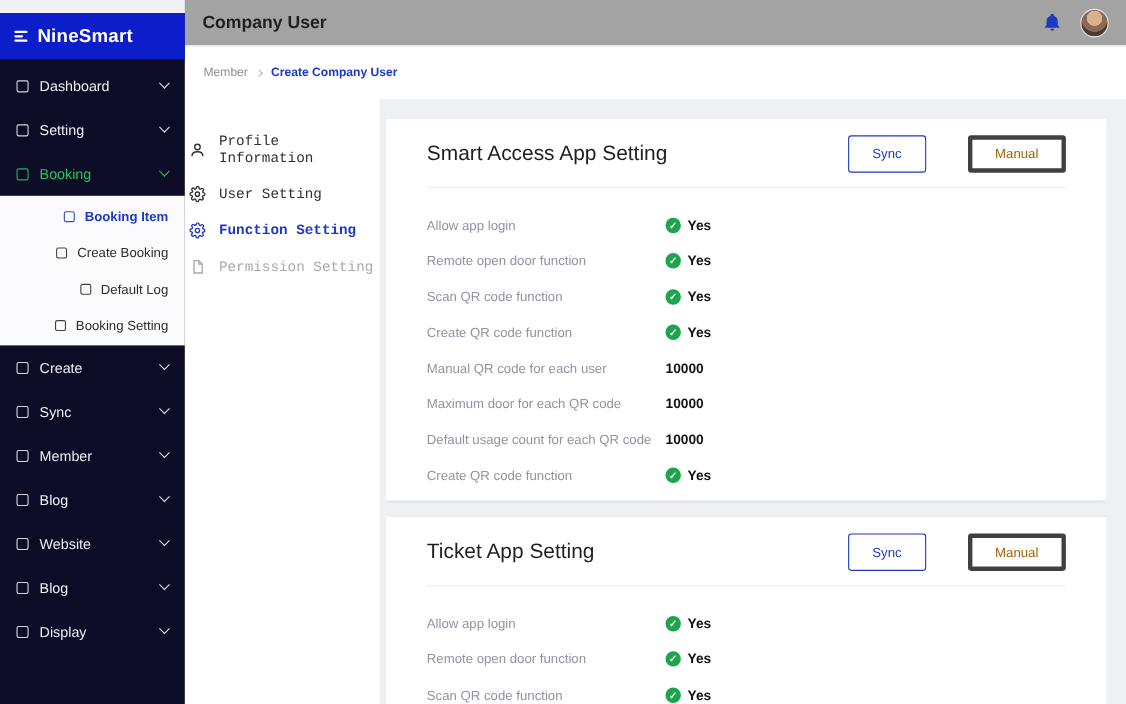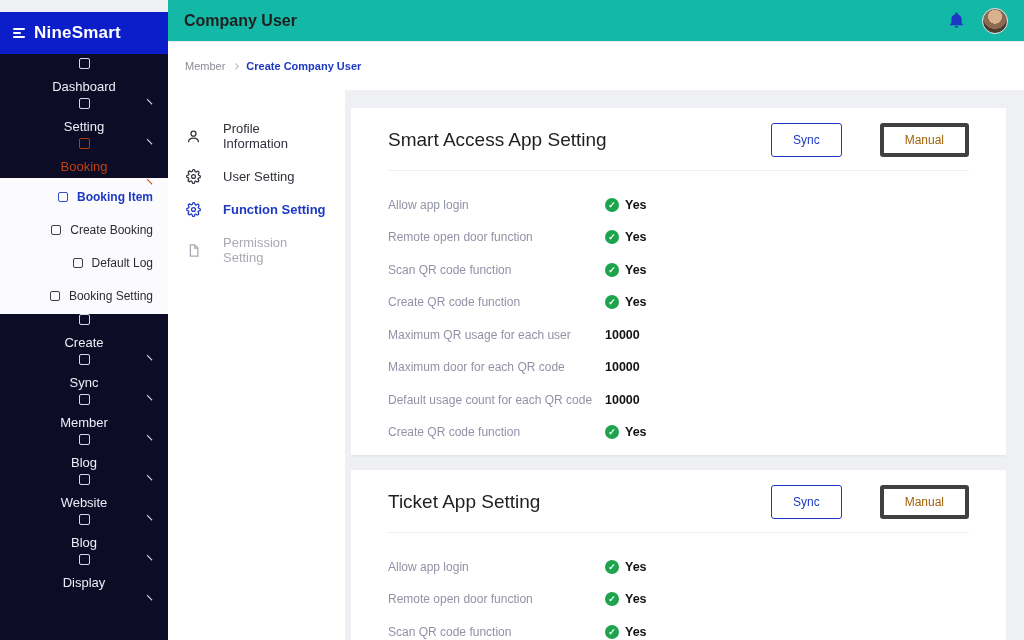--- a/index.html
+++ b/index.html
@@ -11,44 +11,44 @@
     overflow:hidden;
     color:#1f1f1f;
   }
   
   .sidebar { position:absolute; left:0; top:12px; width:168px; height:640px; background:#0c0c26; z-index:5; }
   .logo { height:42px; background:#0b1ec9; color:#fff; display:flex; align-items:center; gap:9px; padding:0 13px; font-size:17px; font-weight:700; letter-spacing:.2px; }
   .logo-glyph { display:flex; flex-direction:column; gap:2px; }
   .logo-glyph i { display:block; height:2px; background:#fff; border-radius:1px; }
   .logo-glyph i:nth-child(1){ width:12px; } .logo-glyph i:nth-child(2){ width:8px; } .logo-glyph i:nth-child(3){ width:12px; }
   .menu { padding-top:4px; }
-  .menu-item { display:flex; align-items:center; gap:10px; height:40px; padding:0 15px; color:#eceef6; font-size:13px; cursor:pointer;flex-direction:column; }
-  .menu-item.expanded { color:#c2410c; }
+  .menu-item { display:flex; align-items:center; gap:10px; height:40px; padding:0 15px; color:#eceef6; font-size:13px; cursor:pointer; }
+  .menu-item.expanded { color:#22c55e; }
   .sq { width:11px; height:11px; border:1.5px solid currentColor; border-radius:2px; flex:none; opacity:.9; }
   .sq.sm { width:10px; height:10px; }
   .chev { margin-left:auto; width:7px; height:7px; border-right:1.6px solid currentColor; border-bottom:1.6px solid currentColor; transform:rotate(45deg) translate(-2px,-2px); opacity:.95; }
   .submenu { background:#fbfbfd; padding:2px 0; }
   .submenu-item { display:flex; align-items:center; gap:9px; height:33px; padding:0 15px 0 30px; color:#2b2b33; font-size:12px; cursor:pointer;justify-content:flex-end; }
   .submenu-item.active { color:#1d39c4; font-weight:700; }
   
-  .topbar { position:absolute; left:168px; right:0; top:0; height:42px; background:#14b8a6; display:flex; align-items:center; padding:0 16px; border-bottom:1px solid #f1f1f4; z-index:4; }
+  .topbar { position:absolute; left:168px; right:0; top:0; height:42px; background:#a3a3a3; display:flex; align-items:center; padding:0 16px; border-bottom:1px solid #f1f1f4; z-index:4; }
   .page-title { font-size:16px; font-weight:600; color:#1f1f1f; }
   .topbar-right { margin-left:auto; display:flex; align-items:center; gap:16px; }
   .bell { width:19px; height:19px; color:#1d39c4; cursor:pointer; display:flex; }
   .avatar { width:26px; height:26px; border-radius:50%; cursor:pointer;
     background:radial-gradient(circle at 50% 32%, #d8b28e 0 34%, #8a6a52 35% 60%, #4e3b30 61%); border:1px solid #e3e3e8; }
   
   .crumbbar { position:absolute; left:168px; right:0; top:42px; height:48px; background:#fff; display:flex; align-items:center; padding:0 17px; gap:8px; font-size:11px; }
   .crumb-root { color:#8c8c96; }
   .crumb-sep { width:5px; height:5px; border-right:1.4px solid #b9b9c2; border-top:1.4px solid #b9b9c2; transform:rotate(45deg); }
   .crumb-current { color:#1d39c4; font-weight:700; }
   
   .content { position:absolute; left:168px; right:0; top:90px; bottom:0; background:#eef0f4; }
   .subnav { position:absolute; left:0; top:0; width:177px; height:100%; background:#fff; padding-top:22px; }
-  .subnav-item { display:flex; align-items:center; gap:22px; padding:9px 18px; font-size:13px; color:#30303a; cursor:pointer; }
+  .subnav-item { display:flex; align-items:center; gap:12px; padding:9px 4px; font-size:13px; color:#30303a; cursor:pointer;font-family:Liberation Mono, monospace; }
   .subnav-item.active { color:#1d39c4; font-weight:700; }
   .subnav-item.muted { color:#a9a9b4; }
   .subnav-item .ic { display:flex; flex:none; }
   
   .cards { position:absolute; left:183px; right:18px; top:18px; bottom:-200px; overflow:hidden; }
   .card { background:#fff; border-radius:0; box-shadow:0 1px 3px rgba(20,20,60,.07); padding:15px 37px 16px; margin-bottom:15px; }
   .card-head { display:flex; align-items:center; justify-content:space-between; padding-bottom:13px; border-bottom:1px solid #ededf2; }
   .card-title { font-size:19px; font-weight:500; color:#1f1f1f; }
   .btns { display:flex; gap:10px; }
   .btn { font-family:inherit; font-size:12px; padding:6px 21px; border-radius:3px; background:#fff; cursor:pointer; }
@@ -233,21 +233,21 @@
             </div>
           </div>
           <div class="row">
             <span class="row-label">Create QR code function</span>
             <div class="row-value">
               <span class="check">✓</span>
               <span>Yes</span>
             </div>
           </div>
           <div class="row">
-            <span class="row-label">Maximum QR usage for each user</span>
+            <span class="row-label">Manual QR code for each user</span>
             <div class="row-value">
               <span>10000</span>
             </div>
           </div>
           <div class="row">
             <span class="row-label">Maximum door for each QR code</span>
             <div class="row-value">
               <span>10000</span>
             </div>
           </div>

